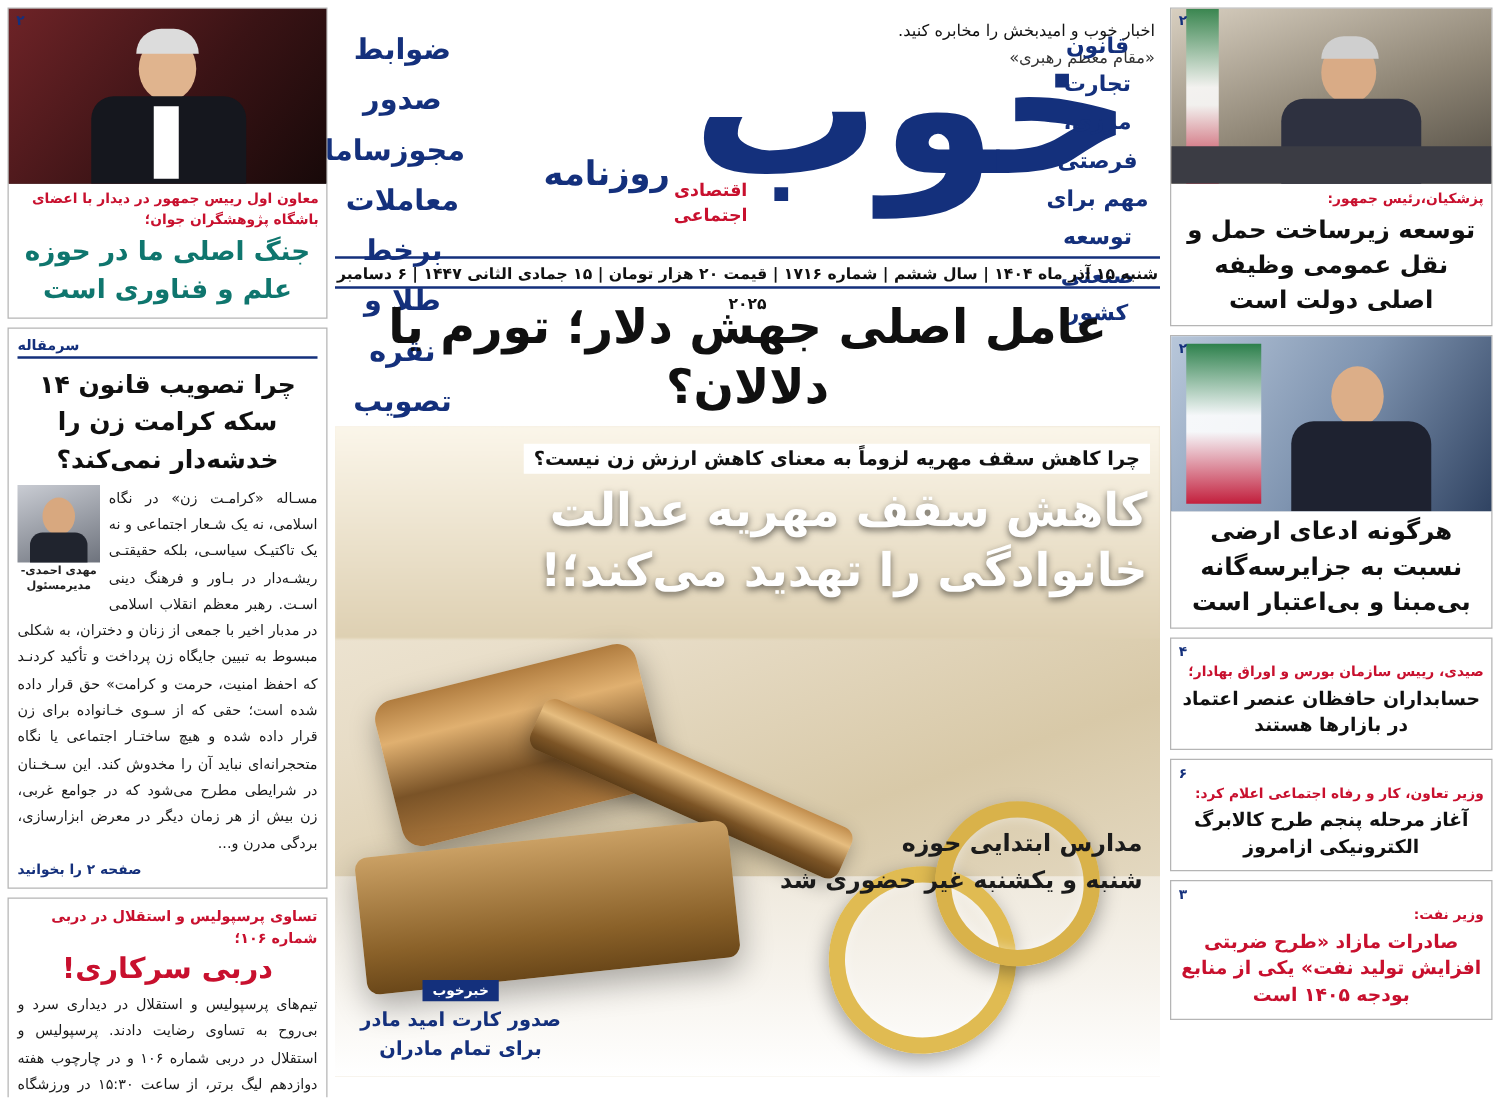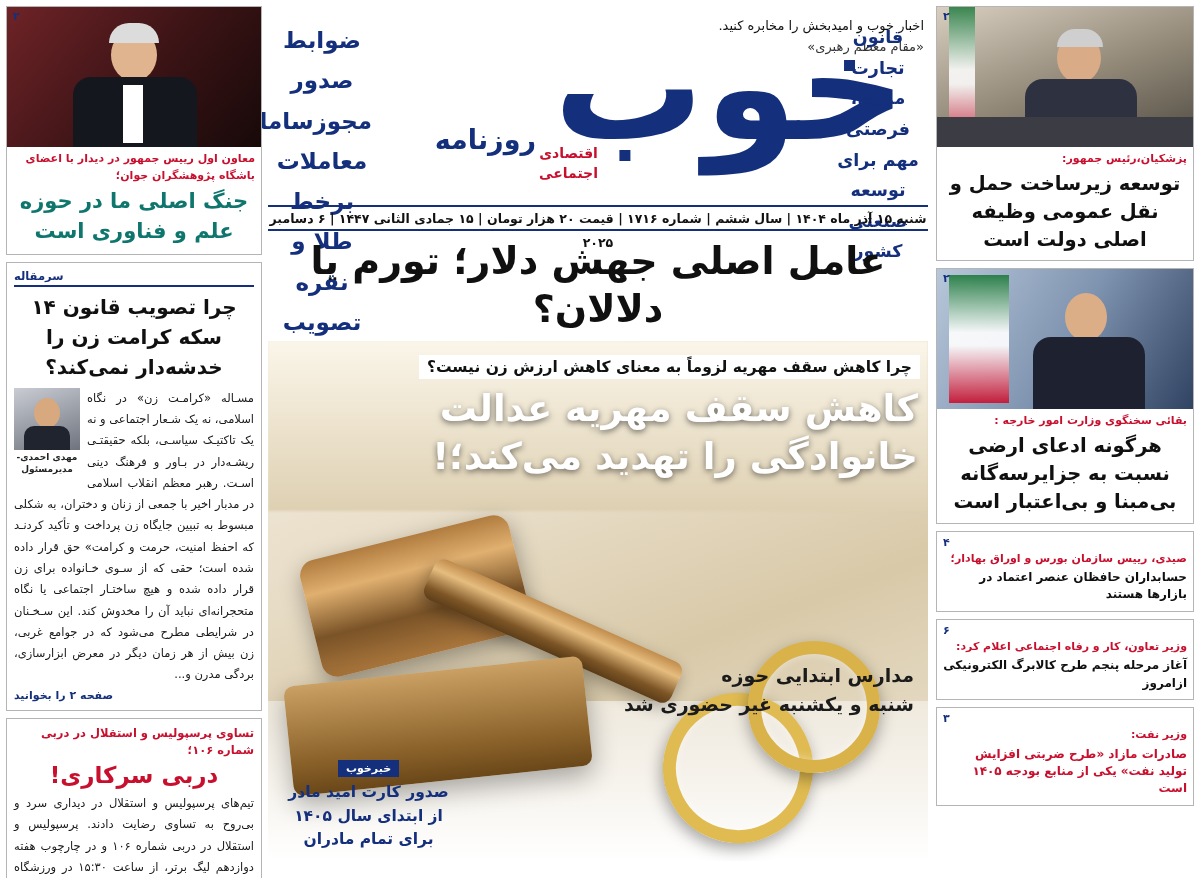--- a/index.html
+++ b/index.html
@@ -166,21 +166,21 @@
     color: #c8102e; font-size: 11px; font-weight: bold; padding: 4px 6px 0 6px;
     text-align: right; line-height: 1.5;
   }
   .cap-head {
     color: #101010; font-size: 19.5px; font-weight: bold; padding: 2px 6px 6px 6px;
     text-align: center; line-height: 1.45;
   }
   .news-item { border: 1px solid #b5b5b5; margin-bottom: 7px; padding: 4px 6px 7px 6px; position: relative; }
   .news-item .pagenum { position: static; display:block; text-align:left; margin-bottom: 2px; }
   .news-kick { color: #c8102e; font-size: 11px; font-weight: bold; text-align: right; line-height: 1.5; }
-  .news-head { color: #101010; font-size: 12px; font-weight: bold; text-align: right; line-height: 1.45; margin-top: 2px; }
+  .news-head { color: #101010; font-size: 15px; font-weight: bold; text-align: center; line-height: 1.45; margin-top: 2px; }
 
   
   .edit-card { border: 1px solid #b5b5b5; padding: 6px 7px 8px 7px; margin-bottom: 7px; }
   .edit-label {
     font-size: 11.5px; color: #14307c; font-weight: bold; text-align: left;
     border-bottom: 2px solid #14307c; padding-bottom: 2px; margin-bottom: 5px;
   }
   .edit-title {
     font-size: 20px; font-weight: bold; color: #101010; text-align: center; line-height: 1.5;
     margin-bottom: 6px;
@@ -248,21 +248,20 @@
       <div id="photo-cap-white">چرا کاهش سقف مهریه لزوماً به معنای کاهش ارزش زن نیست؟</div>
       <div id="photo-head">کاهش سقف مهریه عدالت خانوادگی را تهدید می‌کند؛!</div>
       <div id="photo-sub">
         <div>مدارس ابتدایی حوزه</div>
         <div>شنبه و یکشنبه غیر حضوری شد</div>
       </div>
       <div id="photo-badge">
         <div class="tag">خبرخوب</div>
         <div class="txt">
           <div>صدور کارت امید مادر</div>
-          <div>از ابتدای سال ۱۴۰۵</div>
           <div>برای تمام مادران</div>
         </div>
       </div>
     </div>
   </div>
 
   <div id="rightcol">
 
     <div class="card">
       <div class="pagenum">۲</div>
@@ -278,21 +277,20 @@
     </div>
 
     <div class="card">
       <div class="pagenum">۲</div>
       <div class="photo p-flag">
         <div style="position:absolute;left:0;top:0;width:258px;height:140px;background:linear-gradient(120deg,#b8c7da 0%,#7f94b0 50%,#2f4261 100%);"></div>
         <div style="position:absolute;left:12px;top:6px;width:60px;height:128px;background:linear-gradient(180deg,#1f7a3d,#ffffff 45%,#ffffff 55%,#c8102e);opacity:.9;"></div>
         <div class="person-head" style="left:128px;top:24px;width:42px;height:48px;background:#dcae88;"></div>
         <div class="person-body" style="left:96px;top:68px;width:112px;height:72px;background:#1e2230;"></div>
       </div>
-      <div class="cap-red">بقائی سخنگوی وزارت امور خارجه :</div>
       <div class="cap-head">هرگونه ادعای ارضی نسبت به جزایرسه‌گانه بی‌مبنا و بی‌اعتبار است</div>
     </div>
 
     <div class="news-item">
       <div class="pagenum">۴</div>
       <div class="news-kick">صیدی، رییس سازمان بورس و اوراق بهادار؛</div>
       <div class="news-head">حسابداران حافظان عنصر اعتماد در بازارها هستند</div>
     </div>
 
     <div class="news-item">

